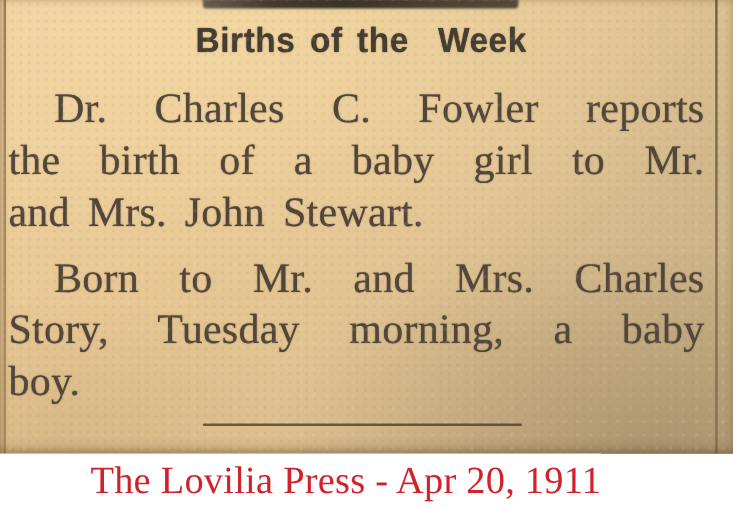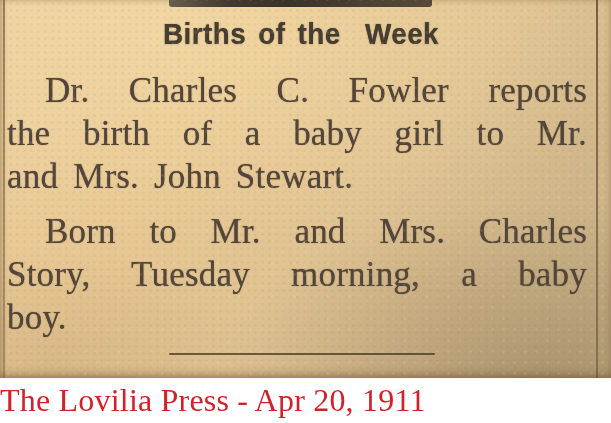--- a/index.html
+++ b/index.html
@@ -85,21 +85,21 @@
   .divider {
     position:absolute; top:353px; left:169px; width:266px; height:2px;
     background:rgba(76,61,43,0.80);
     filter:blur(0.4px); border-radius:1px;
   }
 
   
   .caption-bar {
     position:absolute; left:0; top:378px; width:501px; height:45px;
     background:#ffffff;
-    display:flex; align-items:center; justify-content:flex-start;
+    display:flex; align-items:center; justify-content:flex-end;
   }
   .caption-text {
     font-family:"Liberation Serif", serif;
     font-size:32px; line-height:45px;
     color:#d1222b;
     white-space:pre;
     letter-spacing:0.2px;
   }
 </style>
 </head>

